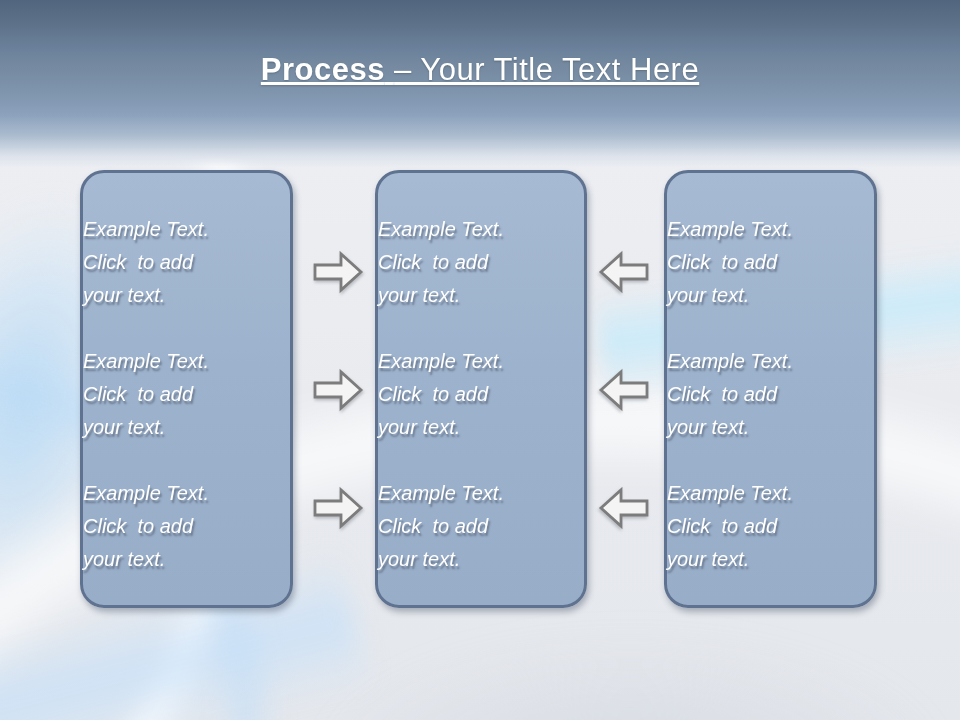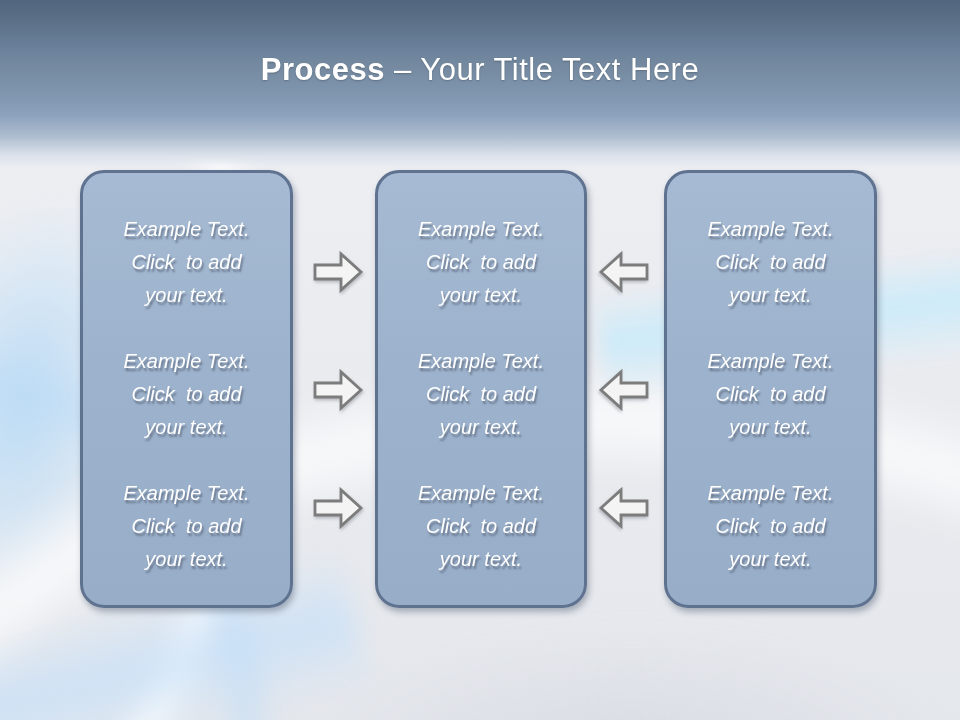--- a/index.html
+++ b/index.html
@@ -14,20 +14,21 @@
     background:linear-gradient(180deg,
       #52657e 0%, #5d7289 14%, #6c829c 30%,
       #74899f 38%, #7f95ae 55%, #8ba1bc 68%,
       #a9bacd 80%, #dde3ec 93%, rgba(235,237,241,0) 100%);
   }
   .title{
     position:absolute;left:0;top:52px;width:100%;margin:0;
     text-align:center;color:#ffffff;font-size:31px;font-weight:400;
     letter-spacing:0.5px;text-shadow:0 1px 2px rgba(0,0,0,0.22);
     white-space:pre;
+    text-decoration:underline;
   }
   .title .t-bold{font-weight:700;}
   
   .bg{position:absolute;z-index:1;pointer-events:none;}
   .swirl-left-white{
     left:-240px;top:40px;width:430px;height:820px;border-radius:50%;
     border:30px solid rgba(255,255,255,0.9);filter:blur(14px);
     transform:rotate(16deg);
   }
   .swirl-left-blue{
@@ -65,21 +66,21 @@
     box-sizing:border-box;border:3px solid #5f7290;border-radius:24px;
     background:linear-gradient(180deg,#a6bad3 0%,#9db2cc 45%,#98adc8 100%);
     box-shadow:2px 4px 6px rgba(85,95,115,0.45);
     padding-top:40px;
   }
   .box-left{left:80px;}
   .box-middle{left:375px;width:212px;}
   .box-right{left:664px;}
   .para{margin:0 0 33px 0;}
   .line{
-    text-align:center;color:#ffffff;font-style:italic;
+    color:#ffffff;font-style:italic;
     font-size:20px;line-height:33px;white-space:pre;
     text-shadow:1.5px 2.5px 2px rgba(70,80,98,0.6);
   }
   
   .arrow{position:absolute;width:52px;height:46px;z-index:3;}
   .arrow svg{display:block;filter:drop-shadow(1px 2px 1.5px rgba(110,115,125,0.4));}
   .arrow-left svg{transform:scaleX(-1);}
   .col-fwd{left:312px;}
   .col-bwd{left:598px;}
   .row1{top:249px;}

